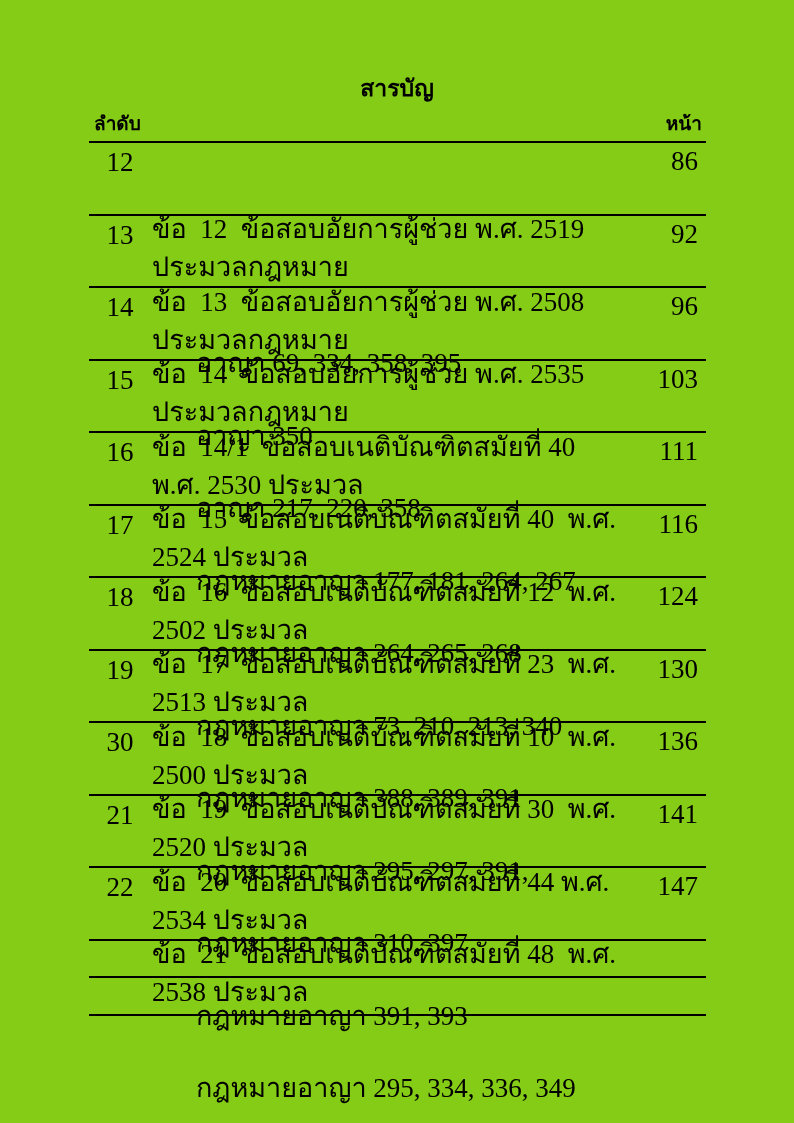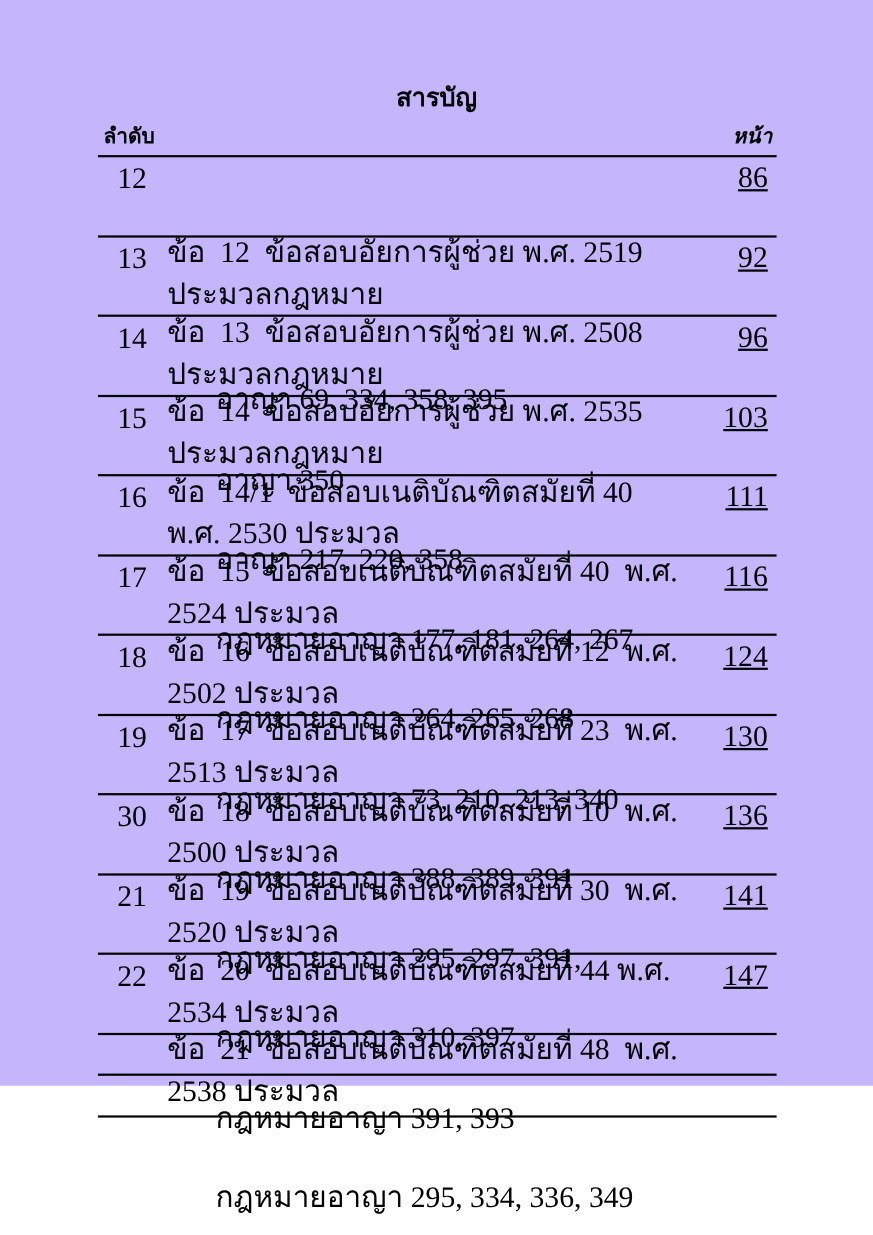--- a/index.html
+++ b/index.html
@@ -3,21 +3,21 @@
 <meta charset="utf-8">
 <style>
   * { margin: 0; padding: 0; box-sizing: border-box; }
   html, body {
     width: 794px; height: 1123px;
     background: #ffffff;
     color: #000000;
     font-family: "Liberation Serif", "DejaVu Serif", serif;
     overflow: hidden;
   }
-  .sheet { position: relative; width: 794px; height: 987px; background: #c4b5fd; }
+  .sheet { position: relative; width: 794px; height: 1123px; background: #84cc16; }
 
   .doc-title {
     position: absolute;
     top: 74px; left: 0;
     width: 100%;
     text-align: center;
     font-weight: bold;
     font-size: 23px;
     line-height: 30px;
   }
@@ -29,21 +29,21 @@
   }
 
   .toc-header {
     position: relative;
     height: 37px;
     border-bottom: 2px solid #000;
     font-weight: bold;
     font-size: 19px;
   }
   .toc-header .order-label { position: absolute; left: 5px; bottom: 3px; }
-  .toc-header .page-label  { position: absolute; right: 4px; bottom: 3px; font-style: italic; }
+  .toc-header .page-label  { position: absolute; right: 4px; bottom: 3px; }
 
   .toc-row {
     position: relative;
     height: 72.5px;
     border-bottom: 2px solid #000;
     font-size: 27px;
   }
   .col-order {
     position: absolute;
     left: 0; top: 7px;
@@ -56,21 +56,20 @@
     left: 63px; top: 5px; right: 72px;
     white-space: pre-wrap;
   }
   .col-text .line1 { line-height: 38px; }
   .col-text .line2 { line-height: 30px; padding-left: 44px; }
   .col-page {
     position: absolute;
     right: 8px; top: 6px;
     line-height: 24px;
     text-align: right;
-    text-decoration: underline;
   }
 
   .toc-row-empty {
     height: 37.5px;
     border-bottom: 2px solid #000;
   }
 </style>
 </head>
 <body>
 

